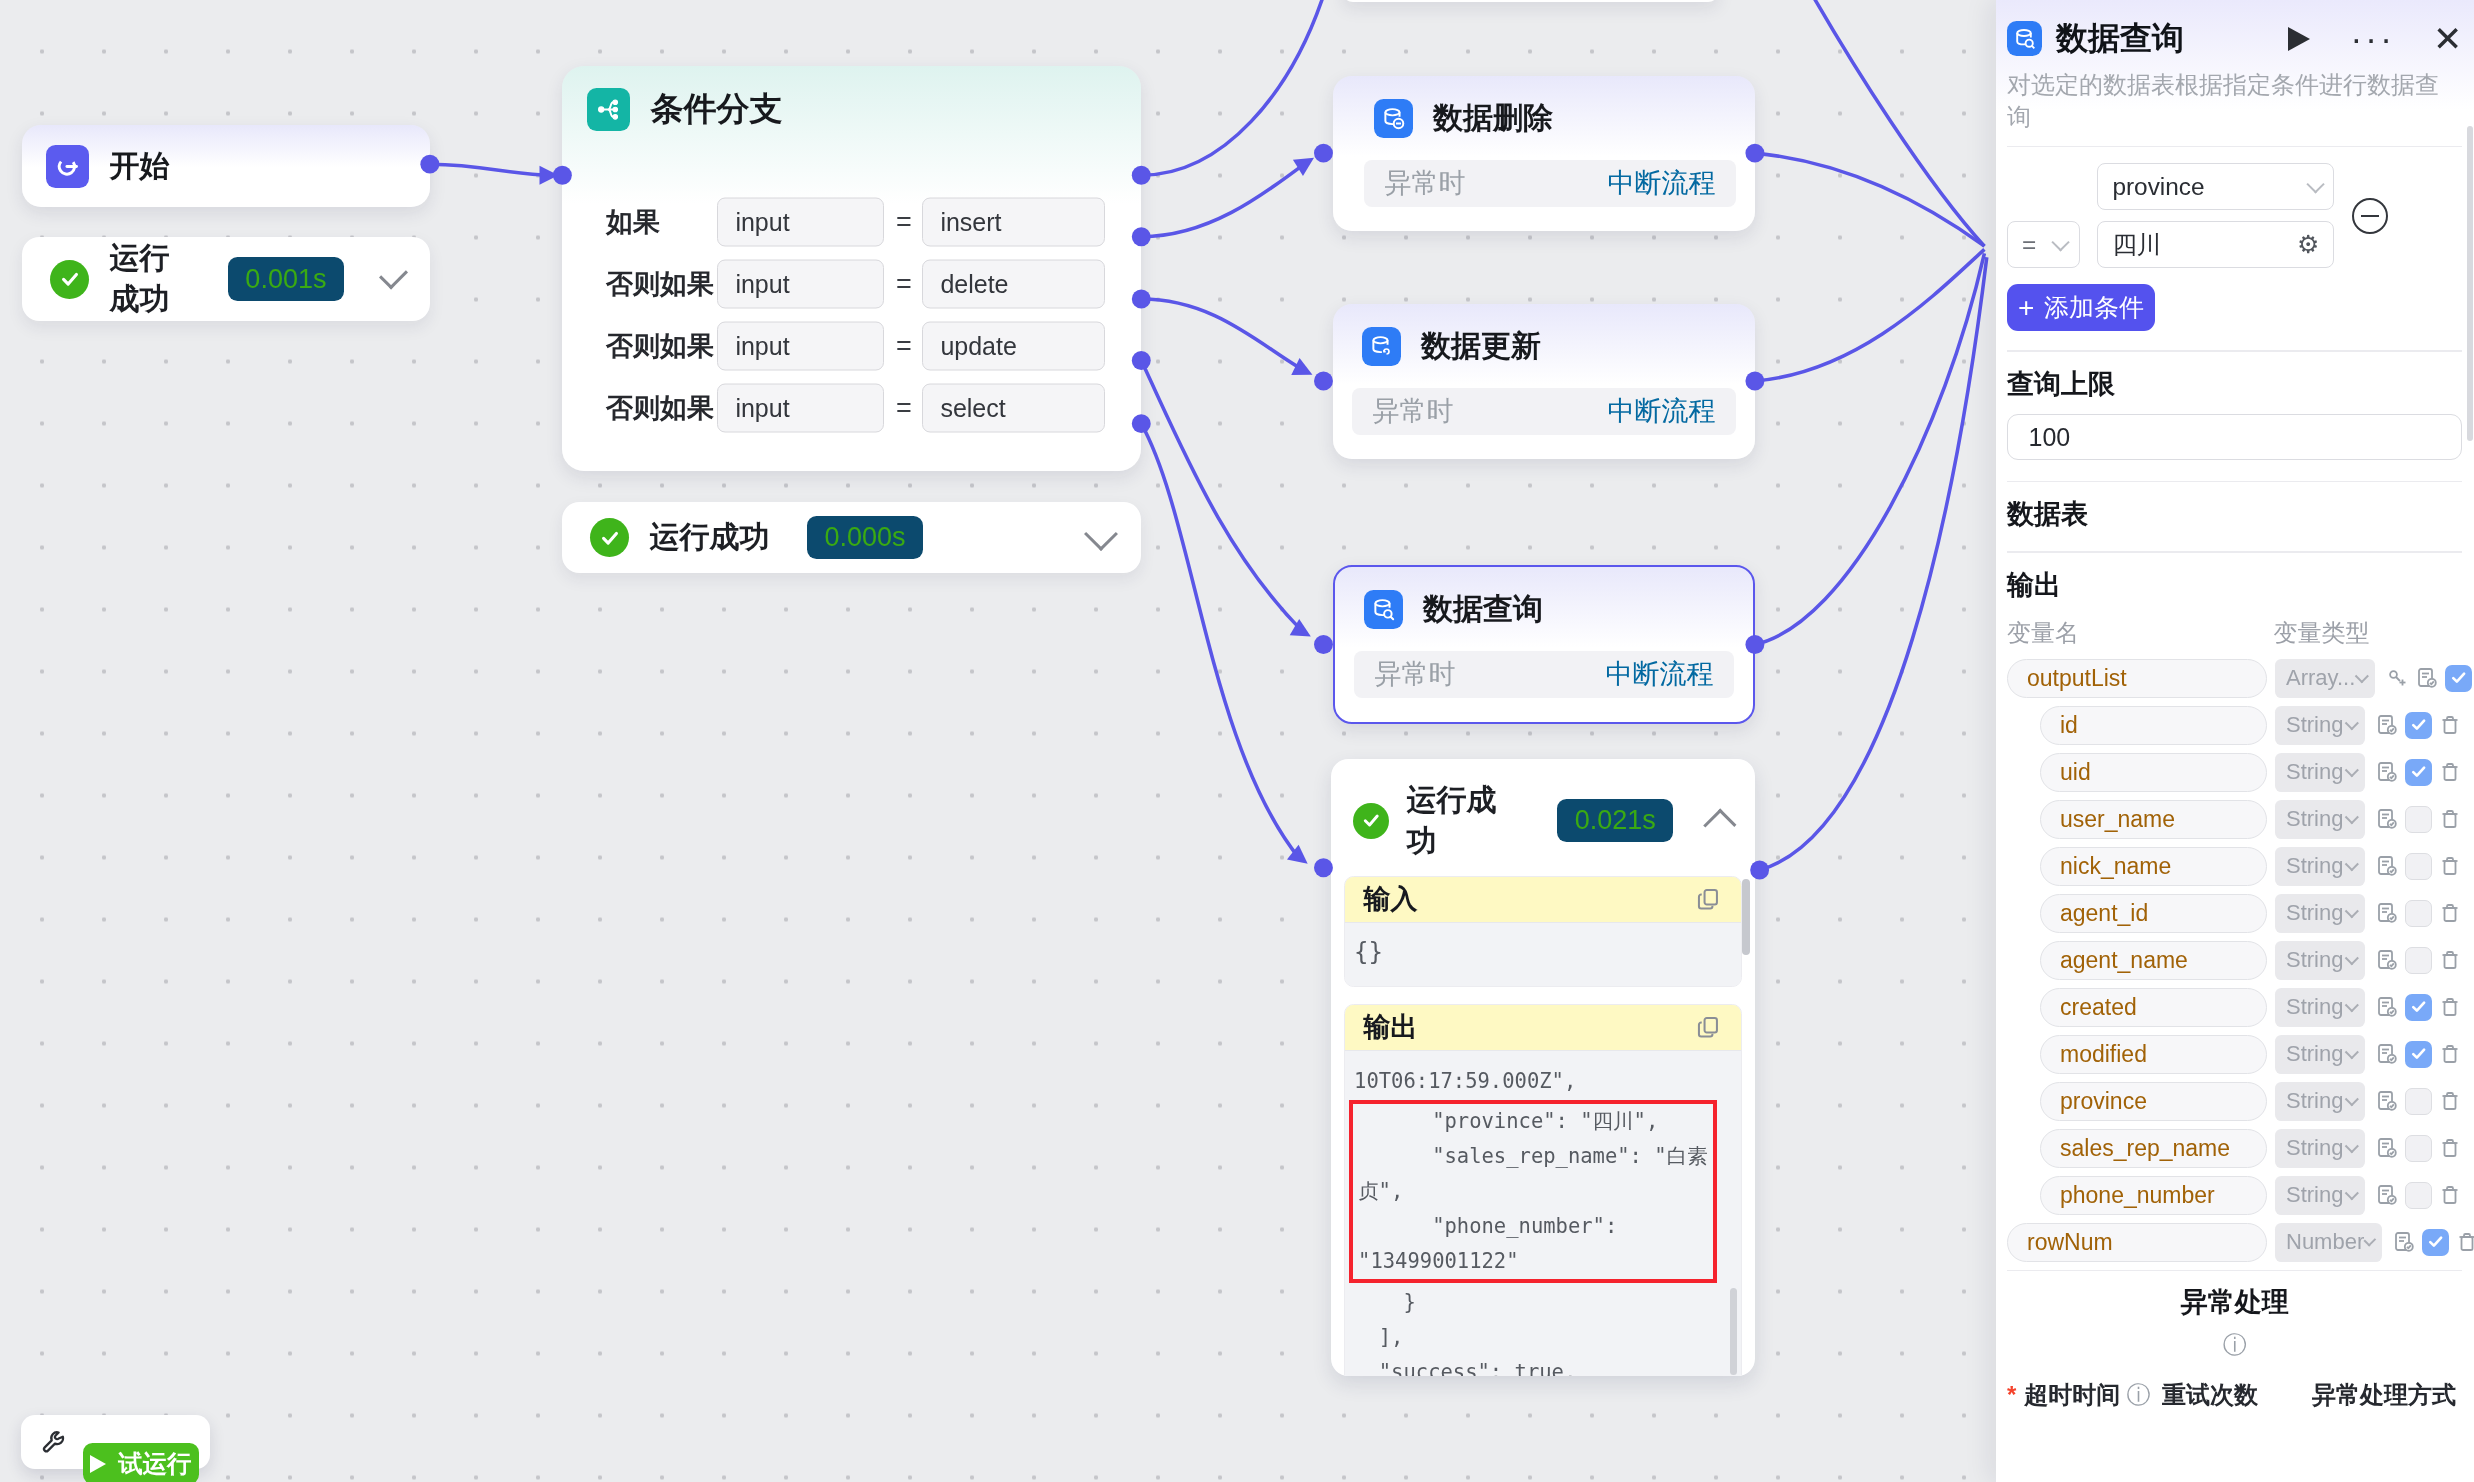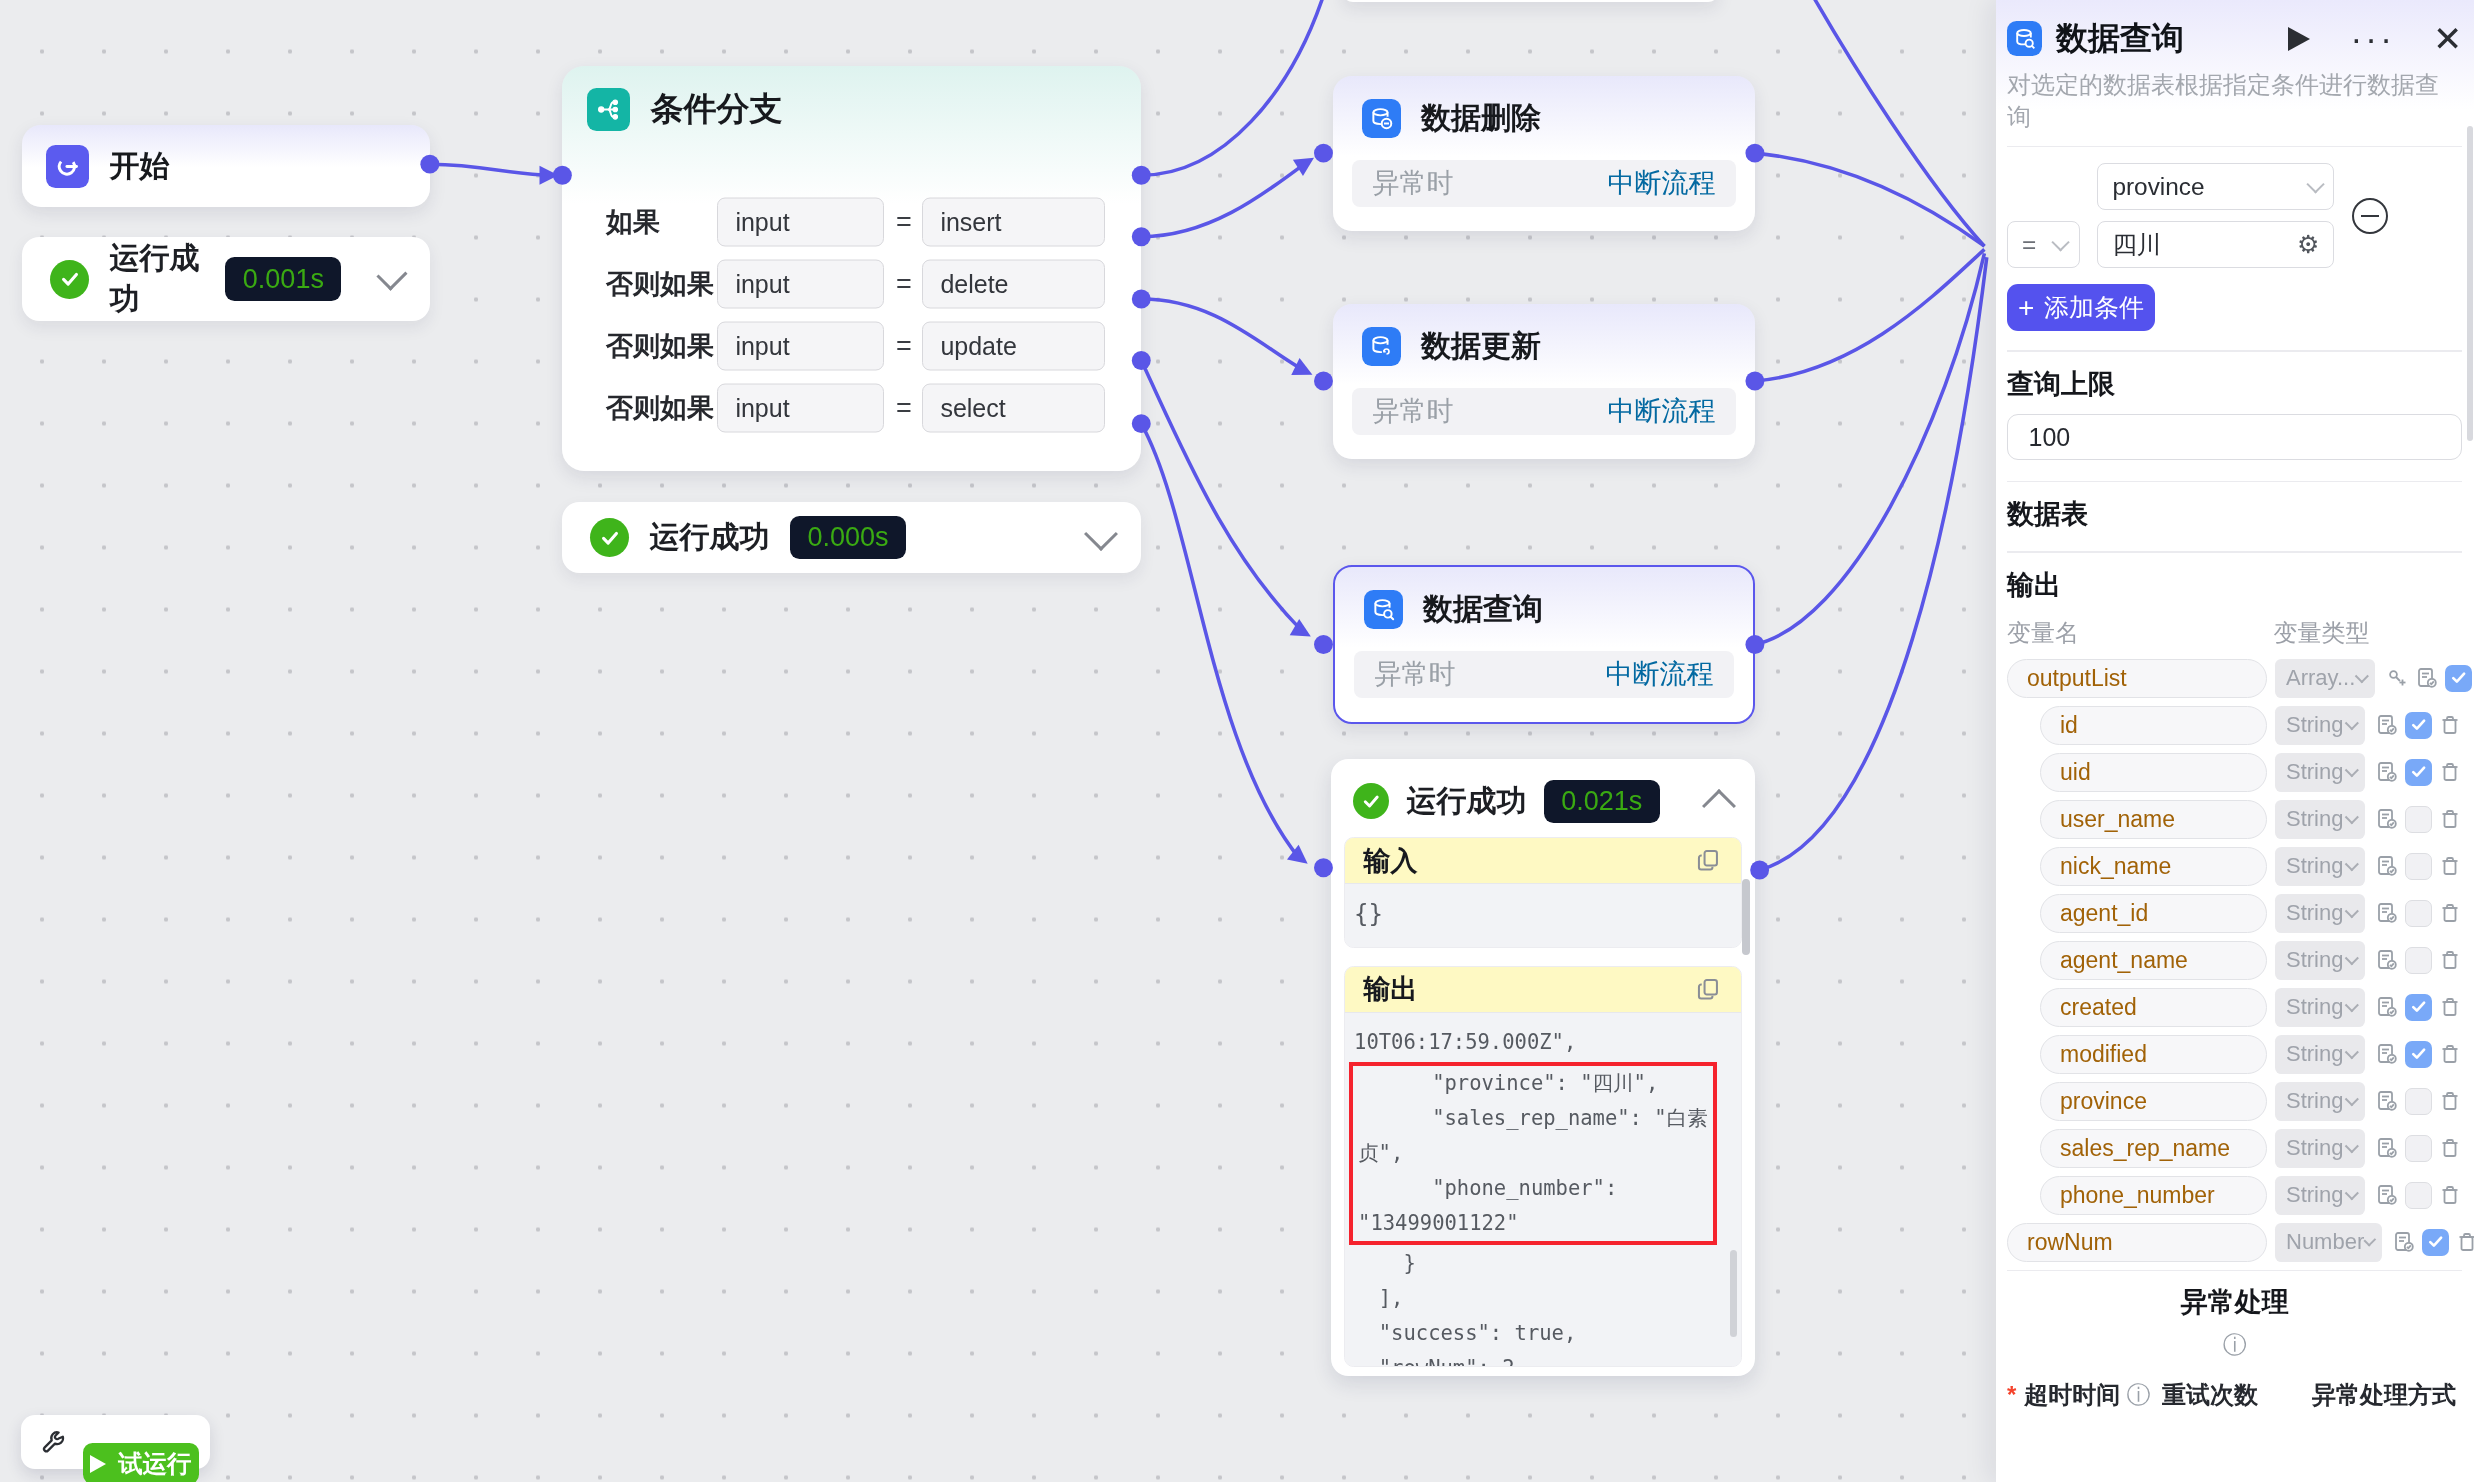--- a/index.html
+++ b/index.html
@@ -30,22 +30,22 @@
     background:#f2f2f5; border-radius:8px; padding:0 20.5px; height:47px; }
   .exc-row .l { color:#9aa0a7; font-size:27px; }
   .exc-row .r { color:#0369a1; font-size:27px; }
 
   .status-card { position:absolute; background:#fff; border-radius:17.4px;
     box-shadow:0 6.3px 16px rgba(35,38,80,.08); display:flex; align-items:center;
     padding:0 28px; gap:20.5px; z-index:2; }
   .check { width:39px; height:39px; border-radius:50%; background:#3fb41b;
     display:flex; align-items:center; justify-content:center; flex:0 0 auto; }
   .st-text { font-size:30px; font-weight:600; color:#1d1f24; }
-  .dur { background:#0f172a; color:#3aaa12; font-size:27px; border-radius:9.5px;
-    padding:6.3px 17.4px; }
+  .dur { background:#0c4a6e; color:#3aaa12; font-size:27px; border-radius:9.5px;
+    padding:6.3px 17.4px;margin-left:17px; }
   .spacer { flex:1; }
   .chev { width:24px; height:24px; border-right:3.2px solid #85888f;
     border-bottom:3.2px solid #85888f; transform:rotate(45deg); margin-top:-8px; }
   .chev.up { transform:rotate(-135deg); margin-top:9.5px; }
 
   
   .cond-rows { position:absolute; left:0; top:125px; width:100%; }
   .cond-row { position:relative; height:62px; }
   .cond-label { position:absolute; left:44px; top:50%; transform:translateY(-50%);
     font-size:27px; font-weight:600; color:#26282d; }
@@ -268,21 +268,21 @@
       <svg class="lic" width="22" height="22" viewBox="0 0 24 24">
           <polyline points="5,12.5 10,17.5 19,7" stroke="#fff" stroke-width="3.4" fill="none" stroke-linecap="round" stroke-linejoin="round"></polyline>
         </svg>
     </span>
     <span class="st-text">运行成功</span>
     <span class="dur">0.000s</span>
     <span class="spacer"></span>
     <span class="chev"></span>
   </div>
 
-  <div class="node grad-purple" style="left:1333px; top:76px; width:422px; height:155px; padding:22px 19px 0 19px;">
+  <div class="node grad-purple" style="left:1333px; top:76px; width:422px; height:155px; padding:22px 19px 0 31px;">
     <div class="node-head" style="padding-left:9.5px;">
       <span class="icon-sq blue ic-48">
         <svg class="lic" width="25" height="25" viewBox="0 0 24 24" stroke="#fff" fill="none" stroke-width="1.9">
           <ellipse cx="11" cy="6" rx="6.8" ry="3"></ellipse>
           <path d="M4.2,6 v8.4 c0,1.7 3,3 6.8,3 c0.5,0 1,0 1.5,-0.1 M17.8,6 v4.4"></path>
           <circle cx="16.8" cy="16.8" r="4.6" fill="#2e7cf6"></circle>
           <line x1="14.4" y1="16.8" x2="19.2" y2="16.8"></line>
         </svg>
       </span>
       <span class="node-title">数据删除</span>

